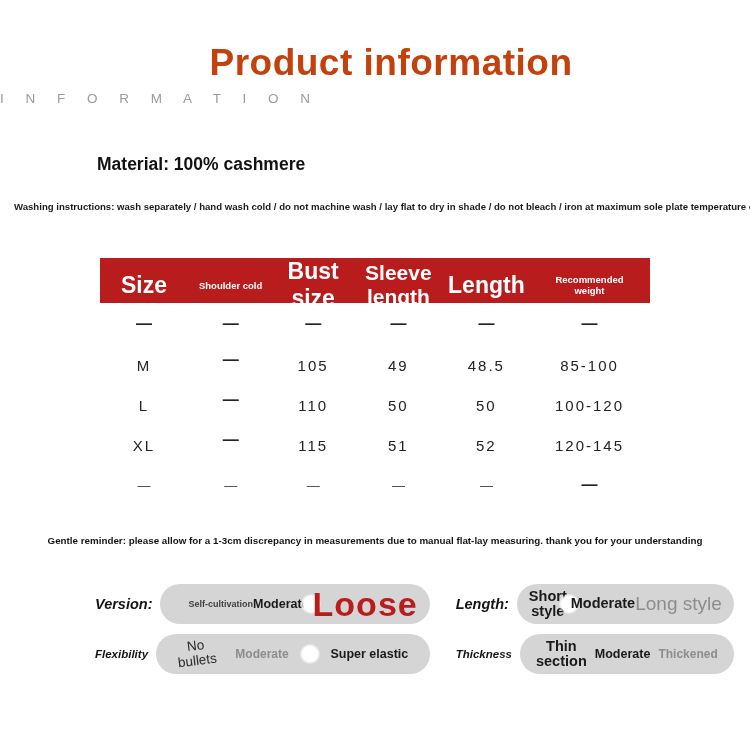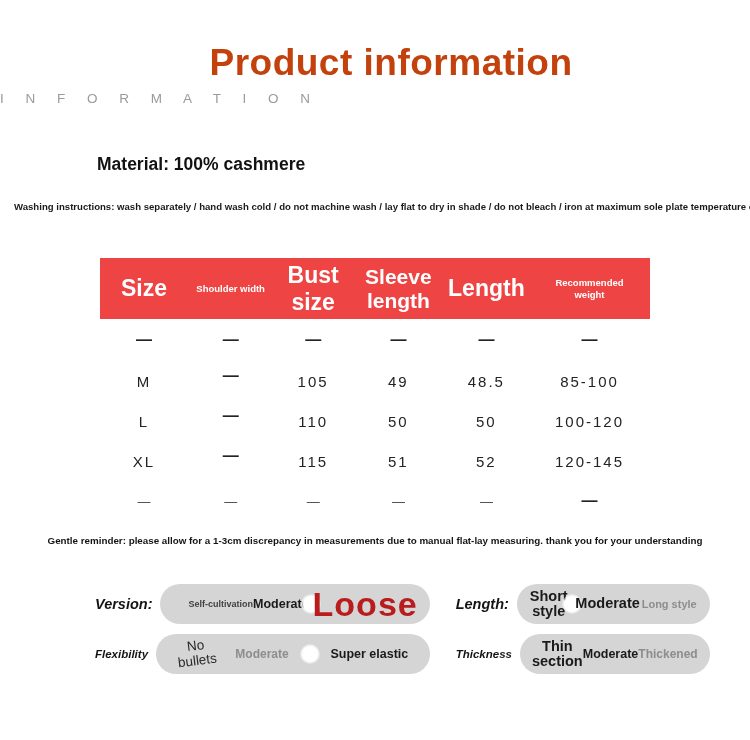--- a/index.html
+++ b/index.html
@@ -11,21 +11,21 @@
   .title{position:absolute;top:42px;left:0;right:0;text-align:center;
     font-size:37px;font-weight:700;letter-spacing:.5px;color:#c2410c;padding-left:32px;}
   .subtitle{position:absolute;top:91px;left:0;right:0;text-align:left;
     font-size:13.5px;font-weight:500;letter-spacing:9px;color:#9b9b9b;}
   .material{position:absolute;top:154px;left:97px;
     font-size:17.5px;font-weight:700;color:#121212;}
   .washing{position:absolute;top:201px;left:14px;right:10px;text-align:center;
     font-size:9.6px;font-weight:600;color:#1a1a1a;white-space:nowrap;}
   
   .size-table{position:absolute;top:258px;left:100px;width:550px;}
-  .thead{background:#ef4444;height:61px;display:grid;
+  .thead{background:#b91c1c;height:45px;display:grid;
     grid-template-columns:16% 15.5% 14.5% 16.5% 15.5% 22%;
     align-items:center;color:#ffffff;}
   .th{text-align:center;font-weight:700;}
   .th-0,.th-2,.th-4{font-size:23px;}
   .th-1{font-size:9.5px;}
   .th-3{font-size:21px;}
   .th-5{font-size:9.5px;line-height:1.2;padding:0 14px;}
   .tr{display:grid;grid-template-columns:16% 15.5% 14.5% 16.5% 15.5% 22%;
     height:40px;align-items:center;}
   .tbody .tr:first-child{height:42px;}
@@ -43,40 +43,40 @@
   .opt-label{flex:0 0 auto;font-weight:700;color:#141414;font-style:italic;}
   .label-lg{font-size:14.5px;}
   .label-sm{font-size:11.5px;}
   .pill{flex:1;margin-left:8px;background:#d5d5d5;border-radius:22px;height:40px;
     display:flex;align-items:center;justify-content:space-around;padding:0 12px;}
   .oi{white-space:nowrap;}
   .oi-xs-strong{font-size:9px;font-weight:700;color:#3f3f3f;margin-left:16px;}
   .oi-sm-strong{font-size:12.5px;font-weight:700;color:#1a1a1a;}
   .oi-md-strong{font-size:14.5px;font-weight:700;color:#1a1a1a;line-height:1.05;}
   .oi-hero-muted{font-size:34px;font-weight:700;color:#b91c1c;letter-spacing:1px;}
-  .oi-md-muted{font-size:11px;font-weight:700;color:#8d8d8d;}
+  .oi-md-muted{font-size:19px;font-weight:400;color:#8d8d8d;}
   .oi-sm-muted{font-size:12px;font-weight:600;color:#8d8d8d;}
   .oi-plain-tilt{font-size:13.5px;font-weight:500;color:#2a2a2a;line-height:1.1;
     transform:rotate(-7deg);}
   .stacked{text-align:center;}
   .dot{flex:0 0 auto;width:20px;height:20px;border-radius:50%;margin:0 -8px;
     background:radial-gradient(circle,#ffffff 0%,#ffffff 52%,rgba(255,255,255,0) 78%);}
 </style>
 </head>
 <body>
 
 <div class="title">Product information</div>
 <div class="subtitle">I N F O R M A T I O N</div>
 <div class="material">Material: 100% cashmere</div>
 <div class="washing">Washing instructions: wash separately / hand wash cold / do not machine wash / lay flat to dry in shade / do not bleach / iron at maximum sole plate temperature of 110°c ° □</div>
 
 <div class="size-table">
   <div class="thead">
       <div class="th th-0">Size</div>
-      <div class="th th-1">Shoulder width</div>
+      <div class="th th-1">Shoulder cold</div>
       <div class="th th-2">Bust size</div>
       <div class="th th-3">Sleeve length</div>
       <div class="th th-4">Length</div>
       <div class="th th-5">Recommended weight</div>
     </div>
   <div class="tbody">
       <div class="tr">
         <div class="td dash-bold">—</div>
         <div class="td dash-bold">—</div>
         <div class="td dash-bold">—</div>

